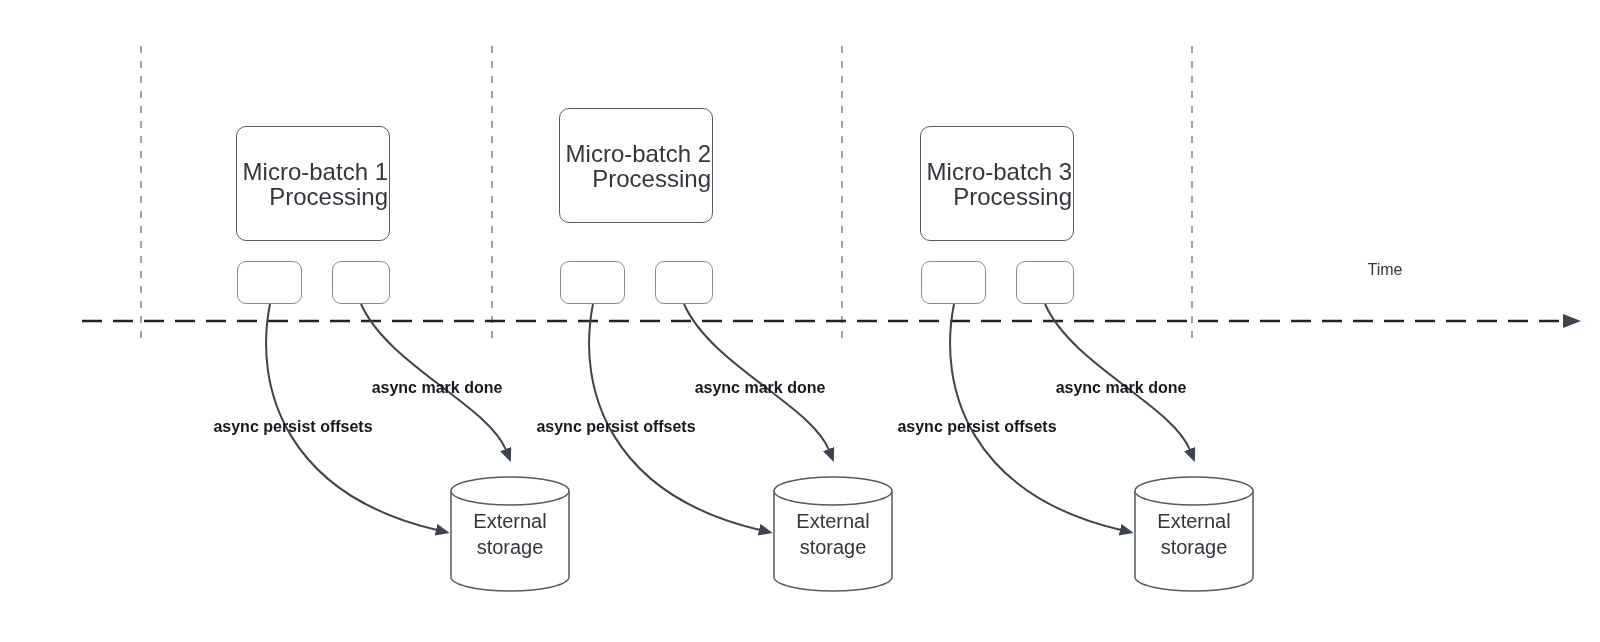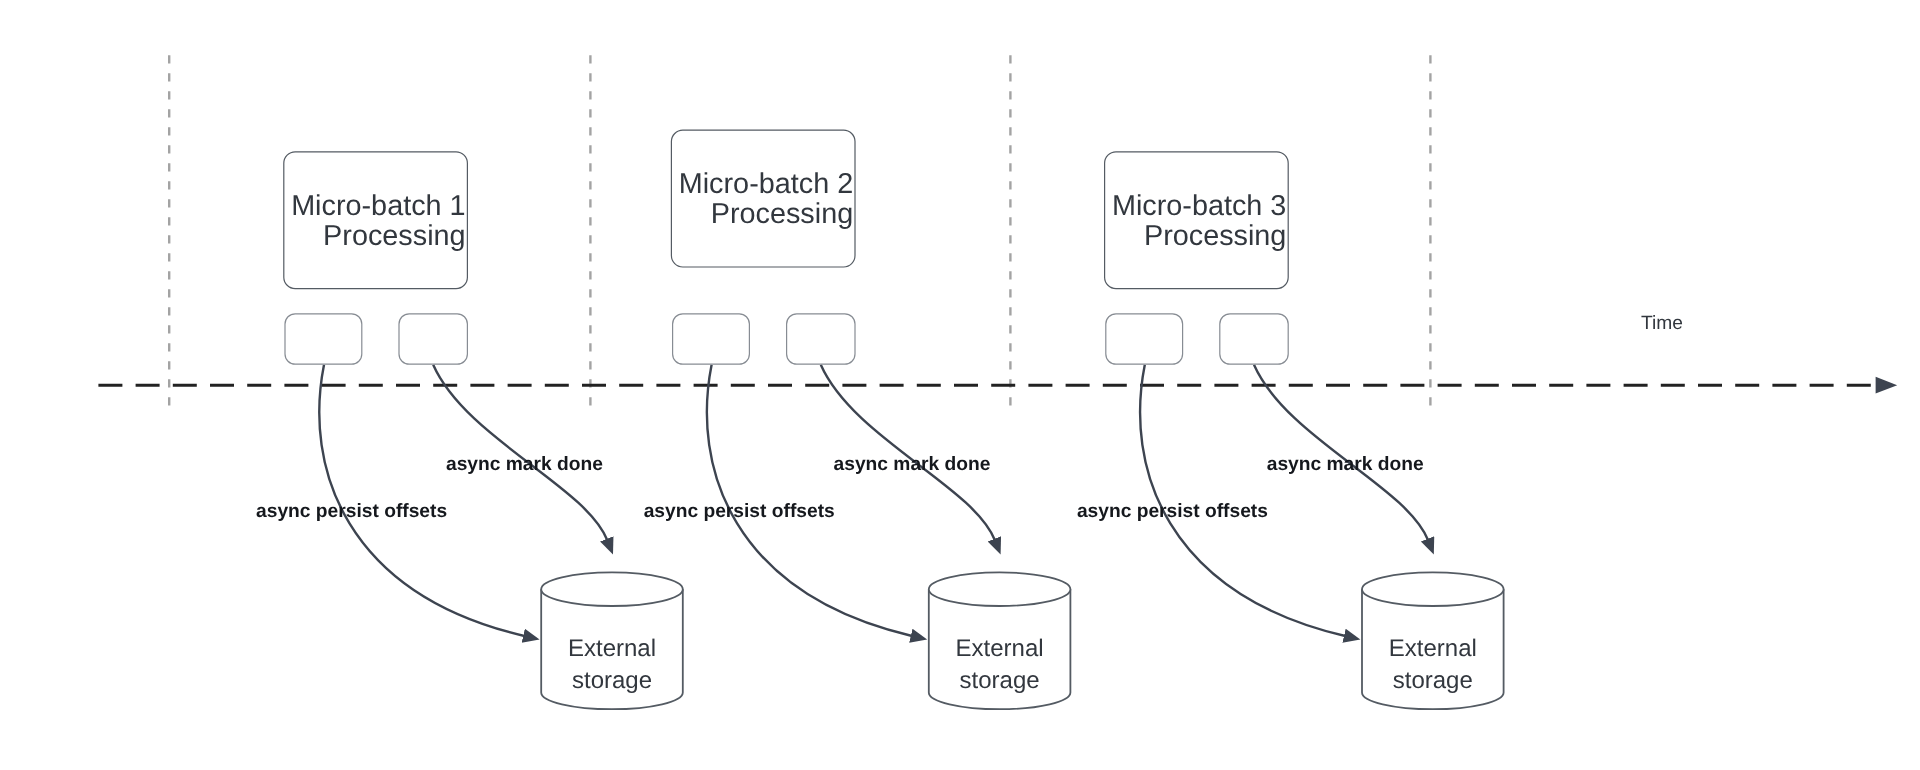--- a/index.html
+++ b/index.html
@@ -41,21 +41,21 @@
     border:1.5px solid var(--port-stroke);border-radius:9px;background:#fff;
   }
   .flow-label{
     position:absolute;transform:translateX(-50%);
     font-weight:bold;font-size:16px;color:var(--flow-label-text);
     white-space:nowrap;
     text-align:center;
   }
   .storage-label{
     position:absolute;width:130px;transform:translateX(-50%);
-    text-align:center;font-size:20px;line-height:26px;color:var(--shape-text);margin-top:20px;
+    text-align:center;font-size:20px;line-height:26px;color:var(--shape-text);
   }
   .time-label{
     position:absolute;transform:translateX(-50%);
     font-size:16px;color:var(--shape-text);white-space:nowrap;
   }
 </style>
 </head>
 <body>
 
 <div class="canvas">

